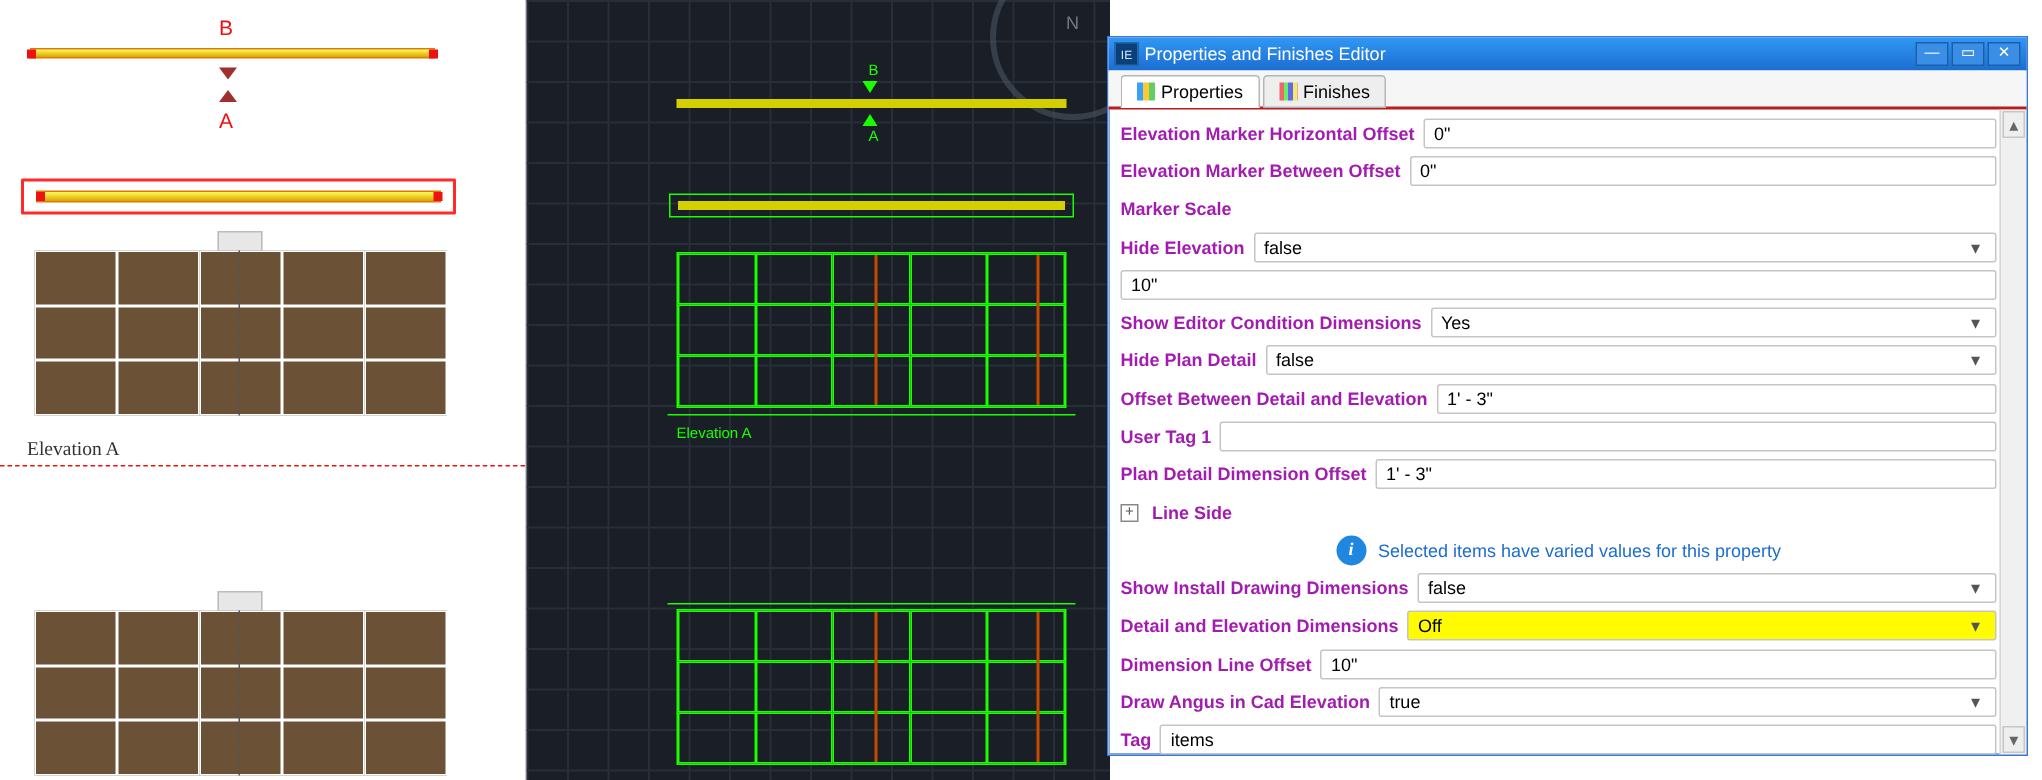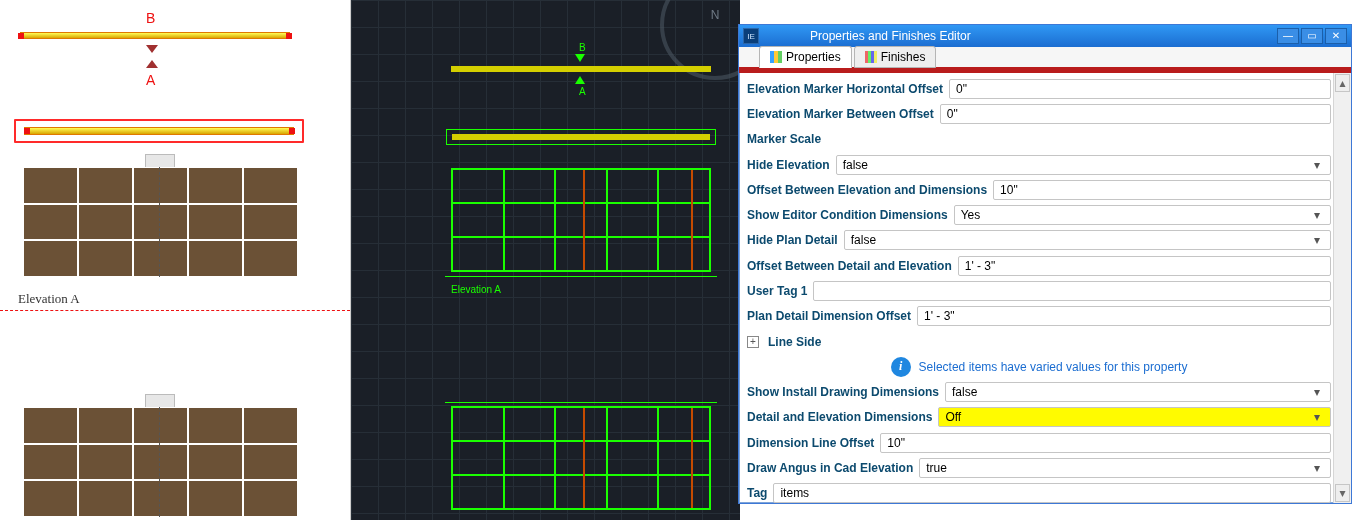--- a/index.html
+++ b/index.html
@@ -37,37 +37,37 @@
   .green-box .grow { display:flex; height:33.33%; }
   .green-box .gcell { flex:1; border:1px solid #1aff00; }
   .red-line { position:absolute; width:2px; background:#c54b00; }
   .elev-g { position:absolute; color:#1aff00; font-size:10px; font-family: Arial; }
   .compass { position:absolute; top:-30px; right:-30px; width:110px; height:110px; border-radius:50%; border:4px solid #4a5560; opacity:.6; display:flex; align-items:flex-start; justify-content:center; padding-top:34px; color:#a5b4c2; font-size:12px; }
 
   
   .dlg { position:absolute; left:738px; top:24px; width:614px; height:480px; border:1px solid #3d78d6; background:#fff; display:flex; flex-direction:column; box-shadow:0 0 0 1px #7fa4d8 inset; }
   .titlebar { height:22px; background:linear-gradient(180deg,#3098f4,#1b6dd1); color:#fff; display:flex; align-items:center; padding:0 4px; font-size:12px; }
   .titlebar .ico { width:16px; height:16px; background:#0a3f7a; border:1px solid #2a66aa; margin-right:4px; display:flex; align-items:center; justify-content:center; font-size:8px; color:#cfe7ff;}
-  .titlebar .ttl { flex:1;margin-left:47px; }
+  .titlebar .ttl { flex:1; }
   .winbtns { display:flex; gap:2px; }
   .winbtn { width:22px; height:16px; background:#3a8ee6; border:1px solid #1b5faa; color:#fff; display:flex; align-items:center; justify-content:center; font-size:10px; line-height:1; }
-  .tabs { height:26px; display:flex; align-items:flex-end; border-bottom:6px solid #b91c1c; padding-left:20px; gap:2px; background:#f6f6f6;}
+  .tabs { height:26px; display:flex; align-items:flex-end; border-bottom:2px solid #b91c1c; padding-left:8px; gap:2px; background:#f6f6f6;}
   .tab { height:22px; padding:0 10px; border:1px solid #b5b5b5; border-bottom:1px solid #fff; background:#fff; display:flex; align-items:center; gap:4px; border-radius:3px 3px 0 0; position:relative; top:1px;}
   .tab.inactive { background:#eee; border-bottom:1px solid #b5b5b5; }
   .tab .tico { width:12px; height:12px; display:inline-block; }
   .tico.prop { background:
     linear-gradient(90deg,#38a0ff 33%, #ffc936 33% 66%, #63cf63 66%);
   }
   .tico.fin { background:
     repeating-linear-gradient(90deg,#e66 0 3px,#6e6 3px 6px,#66e 6px 9px,#ee6 9px 12px);
   }
   .body { flex:1; display:flex; overflow:hidden; }
   .plist { flex:1; padding:3px 2px 3px 8px; overflow-y:hidden; }
   .prow { display:flex; align-items:center; height:25.3px; gap:6px; }
-  .prow .lab { font-weight:700; color:#0c4a6e; white-space:nowrap; }
+  .prow .lab { font-weight:700; color:#a21caf; white-space:nowrap; }
   .prow .fld { flex:1; height:20px; border:1px solid #c5c5c5; border-radius:2px; padding:0 6px; display:flex; align-items:center; background:#fff; min-width:50px; justify-content:space-between; }
   .fld .dd { width:14px; height:14px; color:#555; text-align:center; }
   .prow.expander .exp { width:12px; height:12px; border:1px solid #888; color:#555; display:flex; align-items:center; justify-content:center; font-size:10px; line-height:8px; margin-right:3px;}
   .info-row { display:flex; align-items:center; justify-content:center; gap:8px; color:#1b6dd1; height:25px; }
   .info-row .iico { width:20px; height:20px; border-radius:50%; background:#1f87e0; color:#fff; font-weight:700; font-style:italic; display:flex; align-items:center; justify-content:center; font-family: Georgia, serif; }
   .fld.hl { background:#fffb00; }
   .scrollbar { width:18px; background:#f0f0f0; border-left:1px solid #d6d6d6; display:flex; flex-direction:column; justify-content:space-between; }
   .sbtn { height:18px; display:flex; align-items:center; justify-content:center; color:#666; background:#eee; border:1px solid #c6c6c6; margin:1px;}
   .sthumb { flex:1; margin:0 2px; }
 </style>
@@ -260,21 +260,20 @@
 
         <div class="prow">
             <span class="lab">Hide Elevation</span>
           <div class="fld">
               <span>false</span>
               <span class="dd">▾</span>
             </div>
           </div>
 
         <div class="prow">
-            <span class="lab">Offset Between Elevation and Dimensions</span>
           <div class="fld">
               <span>10"</span>
             </div>
           </div>
 
         <div class="prow">
             <span class="lab">Show Editor Condition Dimensions</span>
           <div class="fld">
               <span>Yes</span>
               <span class="dd">▾</span>

